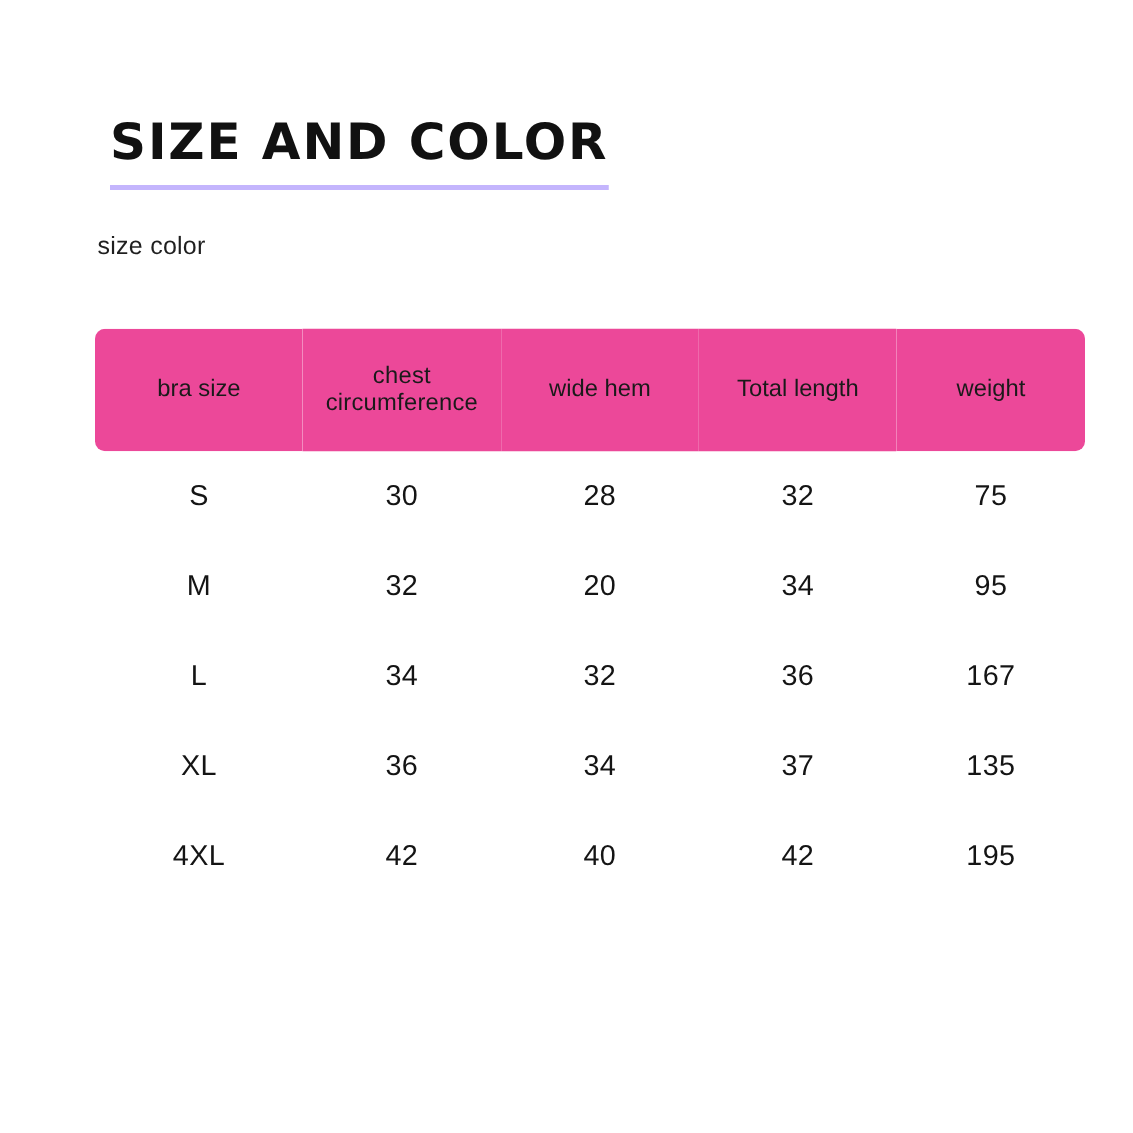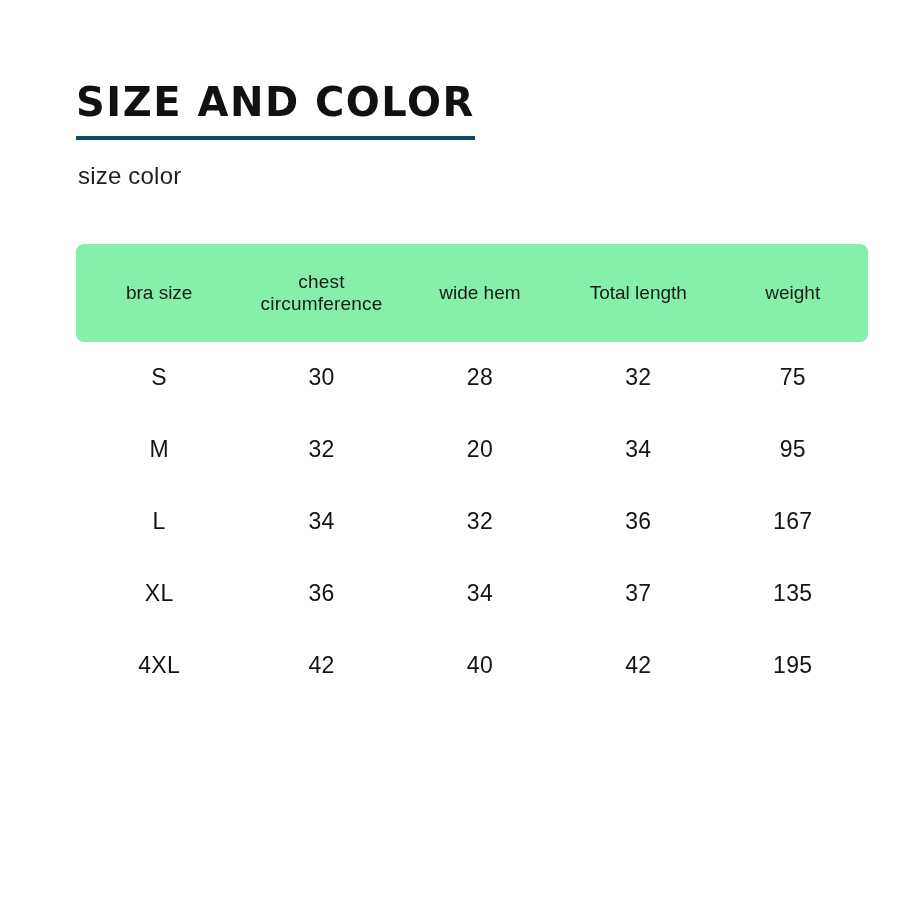--- a/index.html
+++ b/index.html
@@ -24,43 +24,43 @@
   .header-block {
     padding: 82px 0 0 76px;
   }
   .title {
     font-family: "DejaVu Sans", sans-serif;
     font-size: 40px;
     font-weight: 700;
     letter-spacing: 1.5px;
     line-height: 1.0;
     color: #111111;
-    margin: 0;
+    margin: 12px;
     display: inline-block;
     padding-bottom: 14px;
-    border-bottom: 4px solid #0c4a6e;
+    border-bottom: 4px solid #c4b5fd;
   }
   .subtitle {
-    font-size: 24px;
+    font-size: 20px;
     font-weight: 400;
     color: #1f1f1f;
     margin: 22px 0 0 2px;
     letter-spacing: 0.2px;
   }
   .table-wrap {
     margin: 54px 0 0 0;
     padding: 0 38px 0 76px;
   }
   table.size-table {
     width: 100%;
     border-collapse: collapse;
     table-layout: fixed;
   }
   table.size-table thead tr {
-    background: #86efac;
+    background: #ec4899;
   }
   table.size-table thead th {
     font-weight: 400;
     font-size: 19px;
     color: #1a1a1a;
     padding: 20px 0;
     text-align: center;
     vertical-align: middle;
     height: 58px;
   }

